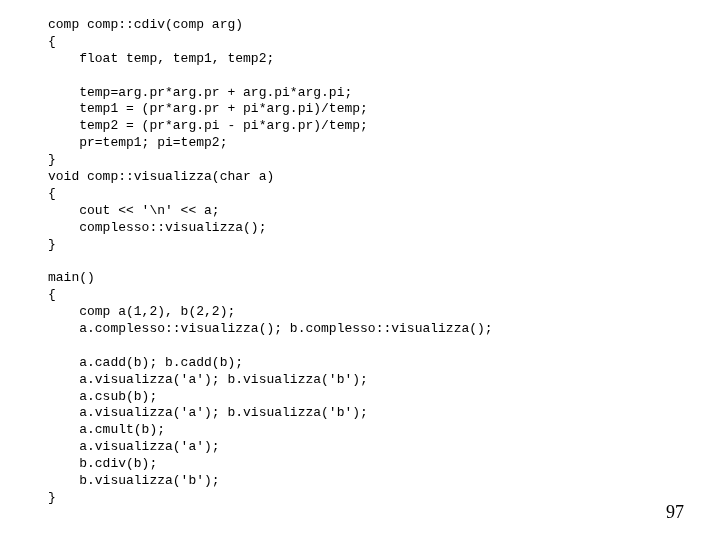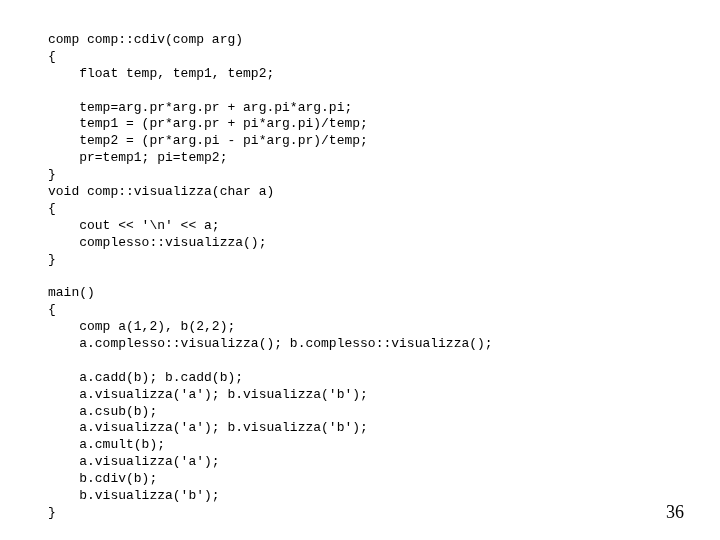--- a/index.html
+++ b/index.html
@@ -10,21 +10,21 @@
     background: #ffffff;
     font-family: "Courier New", Courier, monospace;
     font-size: 13px;
     line-height: 1.3;
     color: #000;
     position: relative;
   }
   .code-block {
     white-space: pre;
     position: absolute;
-    top: 32px;
+    top: 17px;
     left: 48px;
   }
   .page-number {
     position: absolute;
     right: 36px;
     bottom: 16px;
     font-family: "Times New Roman", Times, serif;
     font-size: 18px;
   }
 </style>
@@ -53,13 +53,13 @@
 
     a.cadd(b); b.cadd(b);
     a.visualizza('a'); b.visualizza('b');
     a.csub(b);
     a.visualizza('a'); b.visualizza('b');
     a.cmult(b);
     a.visualizza('a');
     b.cdiv(b);
     b.visualizza('b');
 }</div>
-<div class="page-number">36</div>
+<div class="page-number">97</div>
 
 </body></html>

